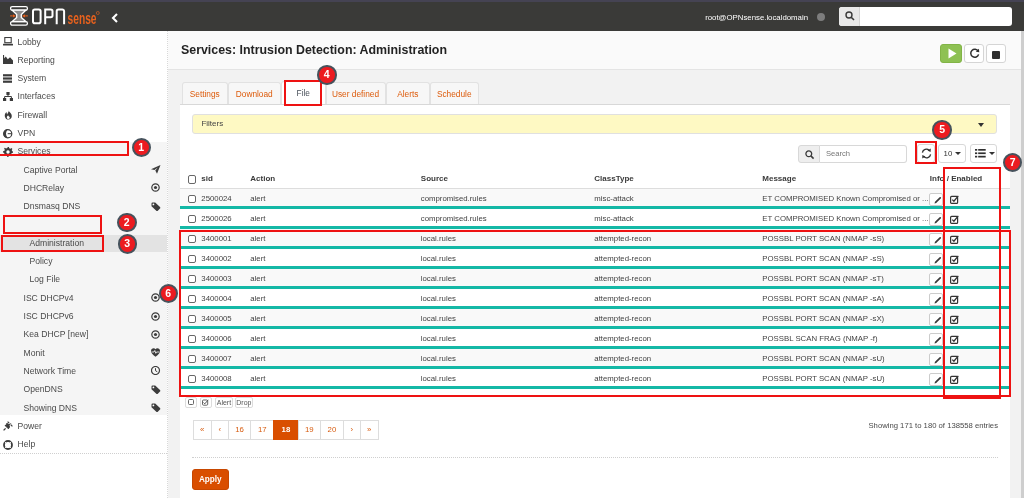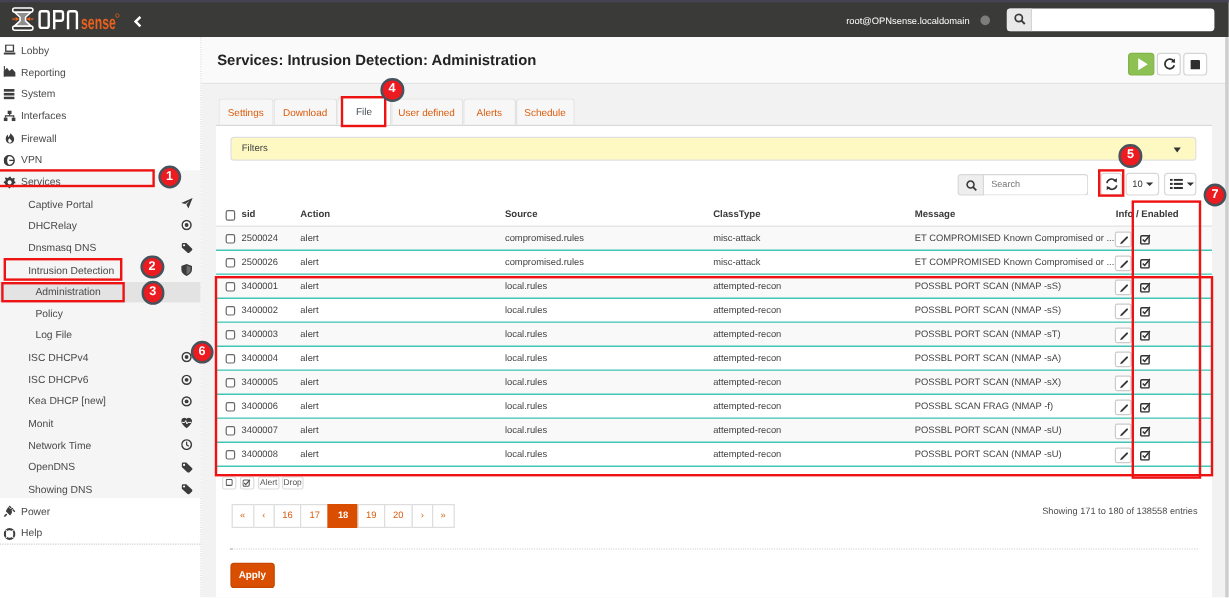--- a/index.html
+++ b/index.html
@@ -49,21 +49,21 @@
 #sgroup .addon { position:absolute; left:0; top:0; width:22.5px; height:18px; background:#eee; border:1px solid #d8d8d8; border-radius:3px 0 0 3px; }
 #sgroup input { position:absolute; left:22.5px; top:0; width:87px; height:18px; border:1px solid #d8d8d8; border-left:none; border-radius:0 3px 3px 0; font-size:7.6px; padding-left:6px; color:#999; font-family:"Liberation Sans",sans-serif; outline:none; }
 .tbbtn { position:absolute; top:112.6px; height:19px; background:#fff; border:1px solid #d8d8d8; border-radius:3px; font-size:7.8px; color:#333; }
 #btnref2 { left:749px; width:18.3px; }
 #btn10 { left:770.4px; width:28px; line-height:17px; text-align:center; }
 #btnlist { left:801.8px; width:27px; }
 .caret { display:inline-block; width:0; height:0; border-left:3px solid transparent; border-right:3px solid transparent; border-top:3.5px solid #333; vertical-align:middle; margin-left:3px; }
 
 
 #tbl { position:absolute; left:12.3px; top:139px; width:830px; }
-.trow { position:relative; height:20px; border-bottom:1px solid #14b8a6; font-size:7.8px; color:#424242; }
+.trow { position:relative; height:20px; border-bottom:3px solid #14b8a6; font-size:7.8px; color:#424242;text-align:right; }
 .trow.stripe { background:#f9f9f9; }
 #thead { height:19px; border-bottom:1px solid #ddd; font-weight:bold; color:#3a3a3a; font-size:8px; position:relative; }
 .cb { position:absolute; left:7.3px; width:8.5px; height:8.5px; border:1.2px solid #686868; border-radius:2px; background:#fff; top:5.8px; }
 #thead .cb { top:5px; }
 .c-sid { position:absolute; left:21px; top:0; line-height:20px; }
 .c-act { position:absolute; left:70px; top:0; line-height:20px; }
 .c-src { position:absolute; left:240.5px; top:0; line-height:20px; }
 .c-cls { position:absolute; left:414px; top:0; line-height:20px; }
 .c-msg { position:absolute; left:582px; top:0; line-height:20px; }
 .c-nfo { position:absolute; left:749.5px; top:0; line-height:20px; }
@@ -189,27 +189,20 @@
       <svg class="ric" width="10" height="9">
         <circle cx="4.5" cy="4.5" r="3.7" fill="none" stroke="#3c3c3c" stroke-width="1.2"></circle>
         <circle cx="4.5" cy="4.5" r="1.6" fill="#3c3c3c"></circle>
       </svg>
     </div>
   <div class="mi" style="top:166.2px">
       <span class="txt2">Dnsmasq DNS</span>
       <svg class="ric" width="10" height="9">
         <path d="M0.5,1.5 a1,1 0 0 1 1,-1 L4.2,0.5 L9,5 a1.1,1.1 0 0 1 0,1.5 L6.8,8.7 a1.1,1.1 0 0 1 -1.5,0 L0.5,4.2 Z" fill="#3c3c3c"></path>
         <circle cx="2.4" cy="2.4" r="0.9" fill="#fff"></circle>
-      </svg>
-    </div>
-  <div class="mi" style="top:184.5px">
-      <span class="txt2">Intrusion Detection</span>
-      <svg class="ric" width="10" height="10">
-        <path d="M4.5,0 L9,1.6 V4.4 C9,7.1 7.2,8.9 4.5,10 C1.8,8.9 0,7.1 0,4.4 V1.6 Z" fill="#3c3c3c"></path>
-        <path d="M4.5,1.2 V8.8 C6.5,7.9 7.9,6.5 7.9,4.5 V2.4 Z" fill="#fff" opacity="0.25"></path>
       </svg>
     </div>
   <div class="mi" style="top:202.8px">
       <span class="txt3">Administration</span>
     </div>
   <div class="mi" style="top:221.1px">
       <span class="txt3">Policy</span>
     </div>
   <div class="mi" style="top:239.4px">
       <span class="txt3">Log File</span>

